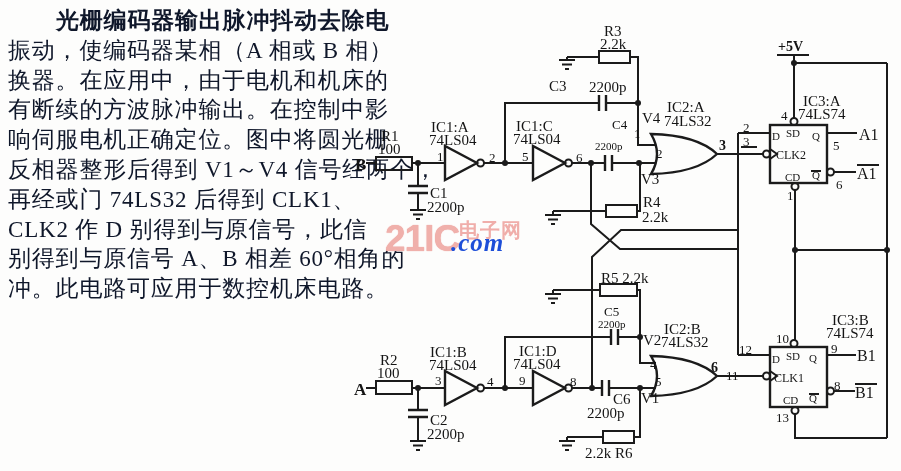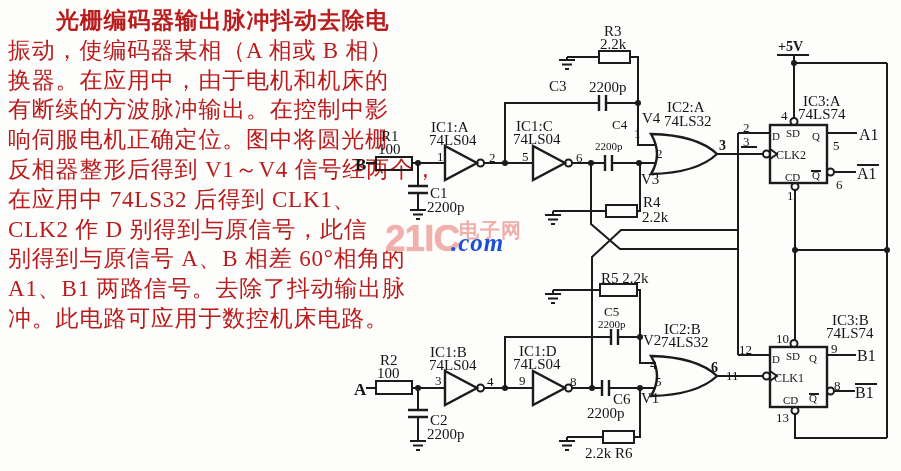--- a/index.html
+++ b/index.html
@@ -6,21 +6,21 @@
   body{
     width:901px;height:471px;position:relative;overflow:hidden;
     background:#fdfdfc;
     font-family:"Liberation Serif","DejaVu Serif",serif;
     color:#141414;
   }
   
   .article{
     position:absolute;left:8px;top:6px;width:352px;
     font-size:23px;line-height:29.8px;letter-spacing:0.8px;
-    color:#b91c1c;
+    color:#0f172a;
   }
   .pline{white-space:nowrap;height:29.8px;}
   .pline b{font-weight:bold;}
   .pline.indent{padding-left:48px;}
   
   .wm{position:absolute;z-index:1;pointer-events:none;}
   .wm-brand{
     left:385px;top:218px;
     font-family:"Liberation Sans","DejaVu Sans",sans-serif;
     font-weight:bold;font-size:37px;letter-spacing:-1px;
@@ -58,24 +58,23 @@
 </head>
 <body>
 
 <div class="article">
   <div class="pline indent"><b>光栅编码器输出脉冲抖动去除电</b><span></span></div>
   <div class="pline"><b></b><span>振动，使编码器某相（A 相或 B 相）</span></div>
   <div class="pline"><b></b><span>换器。在应用中，由于电机和机床的</span></div>
   <div class="pline"><b></b><span>有断续的方波脉冲输出。在控制中影</span></div>
   <div class="pline"><b></b><span>响伺服电机正确定位。图中将圆光栅</span></div>
   <div class="pline"><b></b><span>反相器整形后得到 V1～V4 信号经两个，</span></div>
-  <div class="pline"><b></b><span>在应用中 74LS32 后得到 CLK1、</span></div>
+  <div class="pline"><b></b><span>再经或门 74LS32 后得到 CLK1、</span></div>
   <div class="pline"><b></b><span>CLK2 作 D 别得到与原信号，此信</span></div>
   <div class="pline"><b></b><span>别得到与原信号 A、B 相差 60°相角的</span></div>
-  <div class="pline"><b></b><span>A1、B1 两路信号。去除了抖动输出脉</span></div>
   <div class="pline"><b></b><span>冲。此电路可应用于数控机床电路。</span></div>
 </div>
 
 <div class="wm wm-brand">21IC</div>
 <div class="wm wm-cn">电子网</div>
 <div class="wm wm-com">.com</div>
 
 <svg class="schematic" width="901" height="471" viewBox="0 0 901 471">
 
   <g>

